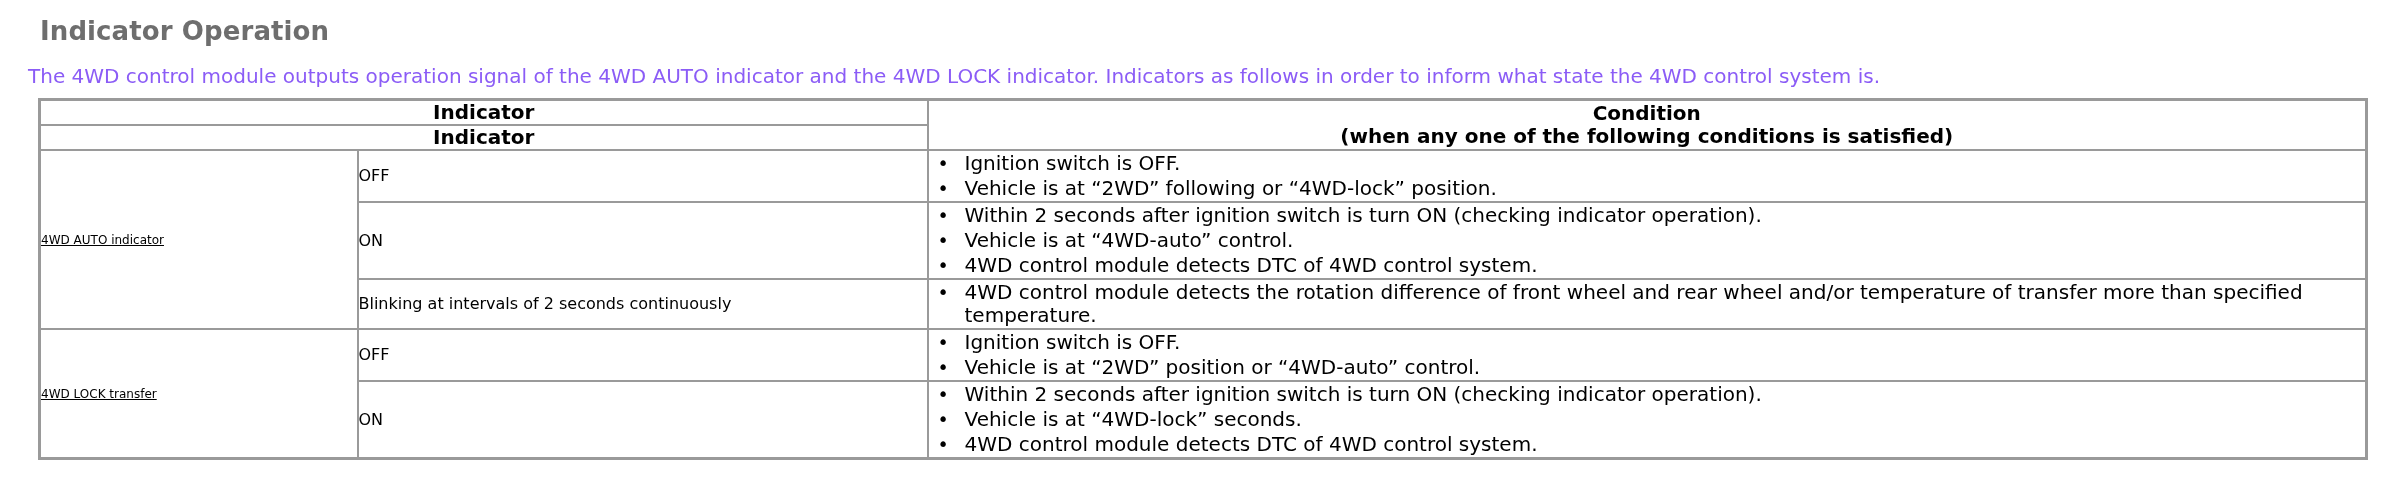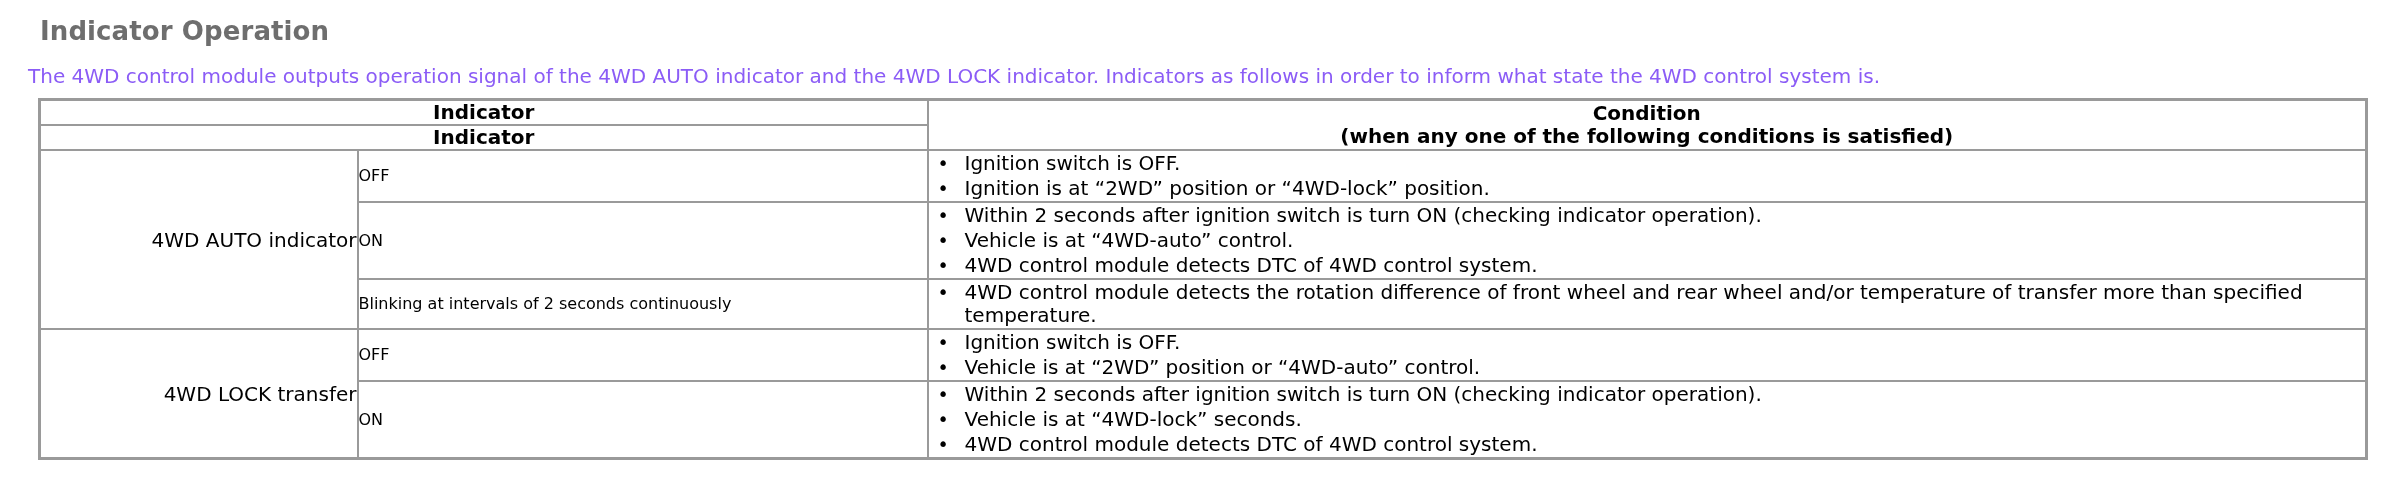--- a/index.html
+++ b/index.html
@@ -54,24 +54,25 @@
     background: #ffffff;
   }
   th.hdr {
     text-align: center;
     font-size: 20px;
     font-weight: bold;
     line-height: 23px;
     padding: 5px 6px;
   }
   td.grp {
-    text-align: right;
-    font-size: 20px;
+    text-align: left;
+    font-size: 12px;
     line-height: 24px;
     padding: 6px 8px;
+    text-decoration: underline;
   }
   td.ind {
     text-align: left;
     font-size: 16px;
     line-height: 24px;
     padding: 8px 10px;
   }
   td.cond {
     padding: 6px 10px 6px 14px;
     vertical-align: middle;
@@ -127,21 +128,21 @@
           <th class="hdr" colspan="2">Indicator</th>
         </tr>
       </thead>
       <tbody id="table-body">
           <tr>
             <td class="grp" rowspan="3">4WD AUTO indicator</td>
             <td class="ind">OFF</td>
             <td class="cond">
               <ul class="conds">
                 <li>Ignition switch is OFF.</li>
-                <li>Ignition is at “2WD” position or “4WD-lock” position.</li>
+                <li>Vehicle is at “2WD” following or “4WD-lock” position.</li>
               </ul>
             </td>
           </tr>
           <tr>
             <td class="ind">ON</td>
             <td class="cond">
               <ul class="conds">
                 <li>Within 2 seconds after ignition switch is turn ON (checking indicator operation).</li>
                 <li>Vehicle is at “4WD-auto” control.</li>
                 <li>4WD control module detects DTC of 4WD control system.</li>

